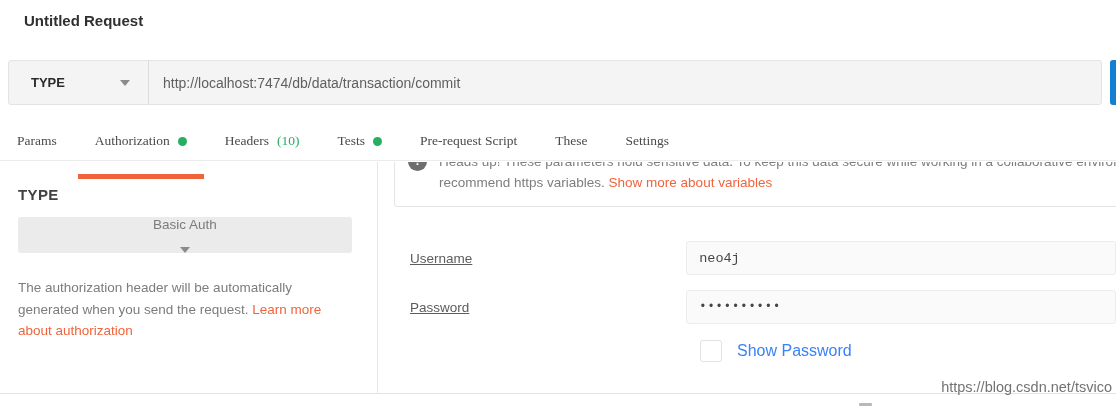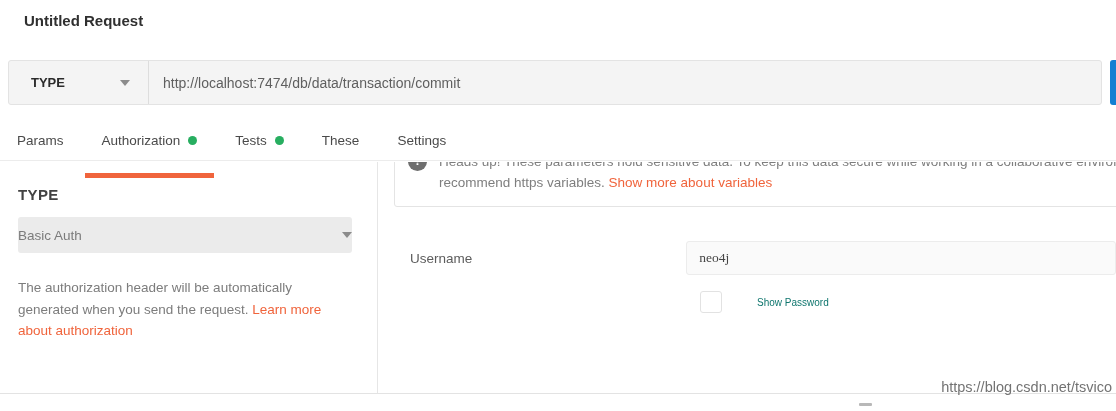--- a/index.html
+++ b/index.html
@@ -20,55 +20,55 @@
            border-top:6px solid #8b8b8b; }
   .url-input { flex:1; border:none; background:transparent; font-size:14px; color:#5f5f5f;
                padding:0 14px; outline:none; font-family:"Liberation Sans", sans-serif; }
   .send-sliver { position:absolute; top:60px; left:1110px; width:6px; height:45px;
                  border-radius:3px 0 0 3px; }
 
   
   .tabbar { position:absolute; top:128px; left:0; width:1116px; height:33px;
             display:flex; align-items:flex-start; gap:4px; border-bottom:1px solid #ececec; }
   .tab { display:flex; align-items:center; gap:8px; padding:5px 17px 12px 17px;
-         font-size:13.5px; color:#4a4a4a; cursor:pointer; position:relative; white-space:nowrap; }
+         font-size:13.5px; color:#4a4a4a; cursor:pointer; position:relative; white-space:nowrap;font-family:Liberation Serif, serif; }
   .tab.active { border-bottom:5px solid var(--accent); padding-bottom:25px; }
   .dot { width:9px; height:9px; border-radius:50%; background:var(--green); display:inline-block; }
   .tab-count { color:var(--green); }
 
   
   .content { position:absolute; top:162px; left:0; width:1116px; height:231px; display:flex; }
   .left-pane { width:378px; border-right:1px solid #e6e6e6; padding:24px 24px 0 18px; }
   .type-label { font-size:15px; font-weight:700; color:#424242; letter-spacing:.4px; }
   .type-select { margin-top:14px; width:334px; height:36px; background:#ebebeb; border-radius:3px;
                  display:flex; align-items:center; justify-content:space-between; padding:0 0;
-                 cursor:pointer; }
+                 cursor:pointer;flex-direction:column; }
   .type-value { font-size:13.5px; color:#7b7b7b; }
   .auth-desc { margin-top:24px; width:318px; font-size:13.5px; line-height:21.5px; color:#7c7c7c; }
   .link { color:var(--accent); cursor:pointer; }
 
   .right-pane { flex:1; position:relative; overflow:hidden; padding-left:16px; }
   .banner { margin-top:-21px; width:780px; border:1px solid #e4e4e4; border-radius:3px;
             padding:9px 16px 13px 44px; position:relative; font-size:13.5px; line-height:21px;
             color:#7e7e7e; }
   .banner .line1 { white-space:nowrap; }
   .info-icon { position:absolute; left:13px; top:10px; width:19px; height:19px; border-radius:50%;
                background:#6e6e6e; color:#fff; font-size:12px; font-weight:700;
                display:flex; align-items:center; justify-content:center; }
   .form-row { display:flex; align-items:center; margin-top:34px; }
   .form-row + .form-row { margin-top:15px; }
-  .form-label { width:306px; font-size:13.5px; color:#5c5c5c; padding-left:16px; }
+  .form-label { width:306px; font-size:13.5px; color:#5c5c5c; padding-left:16px;text-decoration:underline; }
   .form-input { width:450px; height:34px; background:#fafafa; border:1px solid #ececec; border-radius:3px;
                 padding:0 12px; font-size:13.5px; color:#454545; outline:none;
-                font-family:Liberation Serif, serif; }
+                font-family:Liberation Mono, monospace; }
   .form-input.pwd { letter-spacing:1px; font-size:12px; }
   .check-row { margin-top:16px; margin-left:306px; display:flex; align-items:center; gap:15px; }
   .checkbox { width:22px; height:22px; background:#fff; border:1px solid #e2e2e2; border-radius:3px;
               cursor:pointer; }
-  .check-label { font-size:10px; color:#0f766e;margin-left:20px; }
+  .check-label { font-size:16px; color:#3b82f6; }
 
   
   .bottom-line { position:absolute; top:393px; left:0; width:1116px; border-top:1px solid #e3e3e3; }
   .drag-dash { position:absolute; top:403px; left:859px; width:13px; height:3px; background:#9a9a9a;
                border-radius:1px; opacity:.7; }
   .watermark { position:absolute; top:379px; right:4px; font-size:14.5px; color:#737373; }
 </style>
 </head>
 <body>
 
@@ -87,22 +87,29 @@
 
   <div class="tabbar">
     <div class="tab">
       <span>Params</span>
     </div>
     <div class="tab active">
       <span>Authorization</span>
       <span class="dot"></span>
     </div>
     <div class="tab">
+      <span>Headers</span>
+      <span class="tab-count">(10)</span>
+    </div>
+    <div class="tab">
       <span>Tests</span>
       <span class="dot"></span>
+    </div>
+    <div class="tab">
+      <span>Pre-request Script</span>
     </div>
     <div class="tab">
       <span>These</span>
     </div>
     <div class="tab">
       <span>Settings</span>
     </div>
   </div>
 
   <div class="content">
@@ -125,20 +132,24 @@
         <div class="line2">
           <span>recommend https variables. </span><span class="link">Show more about variables</span>
         </div>
       </div>
 
       <div class="form-row">
         <div class="form-label">Username</div>
         <input class="form-input" type="text" value="neo4j" style="">
       </div>
 
+      <div class="form-row">
+        <div class="form-label">Password</div>
+        <input class="form-input pwd" type="text" value="••••••••••" style="">
+      </div>
 
       <div class="check-row">
         <div class="checkbox"></div>
         <div class="check-label">Show Password</div>
       </div>
     </div>
   </div>
 
   <div class="bottom-line"></div>
   <div class="drag-dash"></div>

